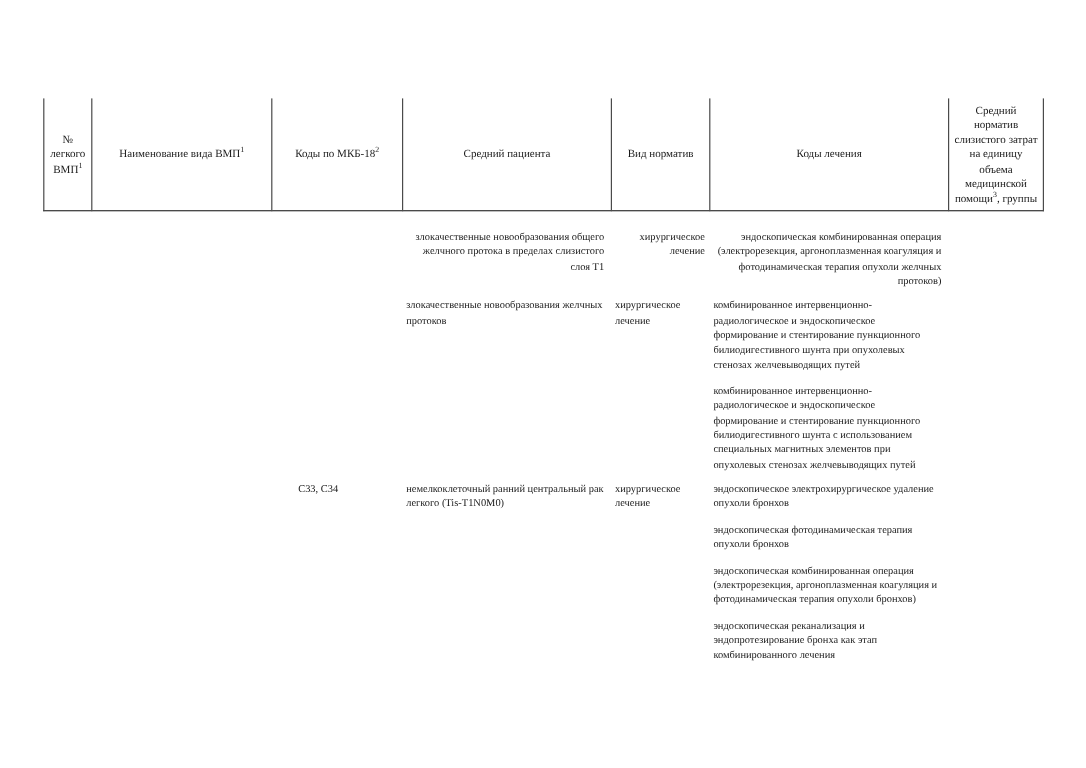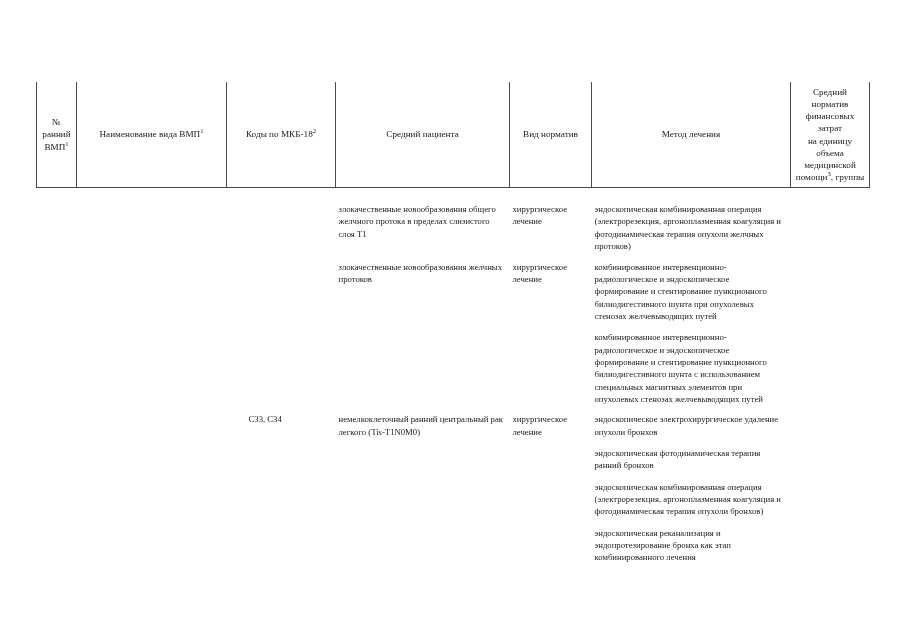--- a/index.html
+++ b/index.html
@@ -83,21 +83,21 @@
   .cell-pad-model  { padding: 0 6px 0 3px; }
   .cell-pad-codes  { padding: 0 6px 0 22px; margin-top: 28px; }
   .cell-pad-kind   { padding: 0 4px 0 3px; }
   .cell-pad-method { padding: 0 6px 0 3px; }
 
   .blk { margin: 0 0 0 0; }
   .blk + .blk { margin-top: 9px; }
 
   .spacer-row td { height: 8px; font-size: 0; line-height: 0; }
 
-  .r1 td { padding-top: 7px; }
+  .r1 td { padding-top: 7px; text-align: right; }
 
   
   .nowrap { white-space: nowrap; }
 </style>
 </head>
 <body>
 
 <div class="page">
 
   <table class="vmp-table">
@@ -108,47 +108,47 @@
       <col class="c-model">
       <col class="c-kind">
       <col class="c-method">
       <col class="c-norm">
     </colgroup>
 
     <thead>
       <tr>
         <th class="first">
           <span class="hdr-line">№</span>
-          <span class="hdr-line">ранний</span>
+          <span class="hdr-line">легкого</span>
           <span class="hdr-line"><span>ВМП</span><span class="sup">1</span></span>
         </th>
 
         <th>
           <span>Наименование вида ВМП</span><span class="sup">1</span>
         </th>
 
         <th>
           <span>Коды по МКБ-18</span><span class="sup">2</span>
         </th>
 
         <th>
           <span>Средний пациента</span>
         </th>
 
         <th>
           <span>Вид норматив</span>
         </th>
 
         <th>
-          <span>Метод лечения</span>
+          <span>Коды лечения</span>
         </th>
 
         <th class="last">
           <span class="hdr-line">Средний норматив</span>
-          <span class="hdr-line">финансовых затрат</span>
+          <span class="hdr-line">слизистого затрат</span>
           <span class="hdr-line">на единицу объема</span>
           <span class="hdr-line">медицинской</span>
           <span class="hdr-line"><span>помощи</span><span class="sup">3</span><span>, группы</span></span>
         </th>
       </tr>
     </thead>
 
     <tbody>
 
       <tr class="spacer-row">
@@ -207,21 +207,21 @@
       </tr>
 
       <tr>
         <td></td>
         <td></td>
         <td class="cell-pad-codes nowrap">С33, С34</td>
         <td class="cell-pad-model">немелкоклеточный ранний центральный рак легкого (Tis-T1N0M0)</td>
         <td class="cell-pad-kind">хирургическое лечение</td>
         <td class="cell-pad-method">
           <div class="blk">эндоскопическое электрохирургическое удаление опухоли бронхов</div>
-          <div class="blk">эндоскопическая фотодинамическая терапия ранний бронхов</div>
+          <div class="blk">эндоскопическая фотодинамическая терапия опухоли бронхов</div>
           <div class="blk">эндоскопическая комбинированная операция (электрорезекция, аргоноплазменная коагуляция и фотодинамическая терапия опухоли бронхов)</div>
           <div class="blk">эндоскопическая реканализация и эндопротезирование бронха как этап комбинированного лечения</div>
         </td>
         <td></td>
       </tr>
 
     </tbody>
   </table>
 
 </div>

